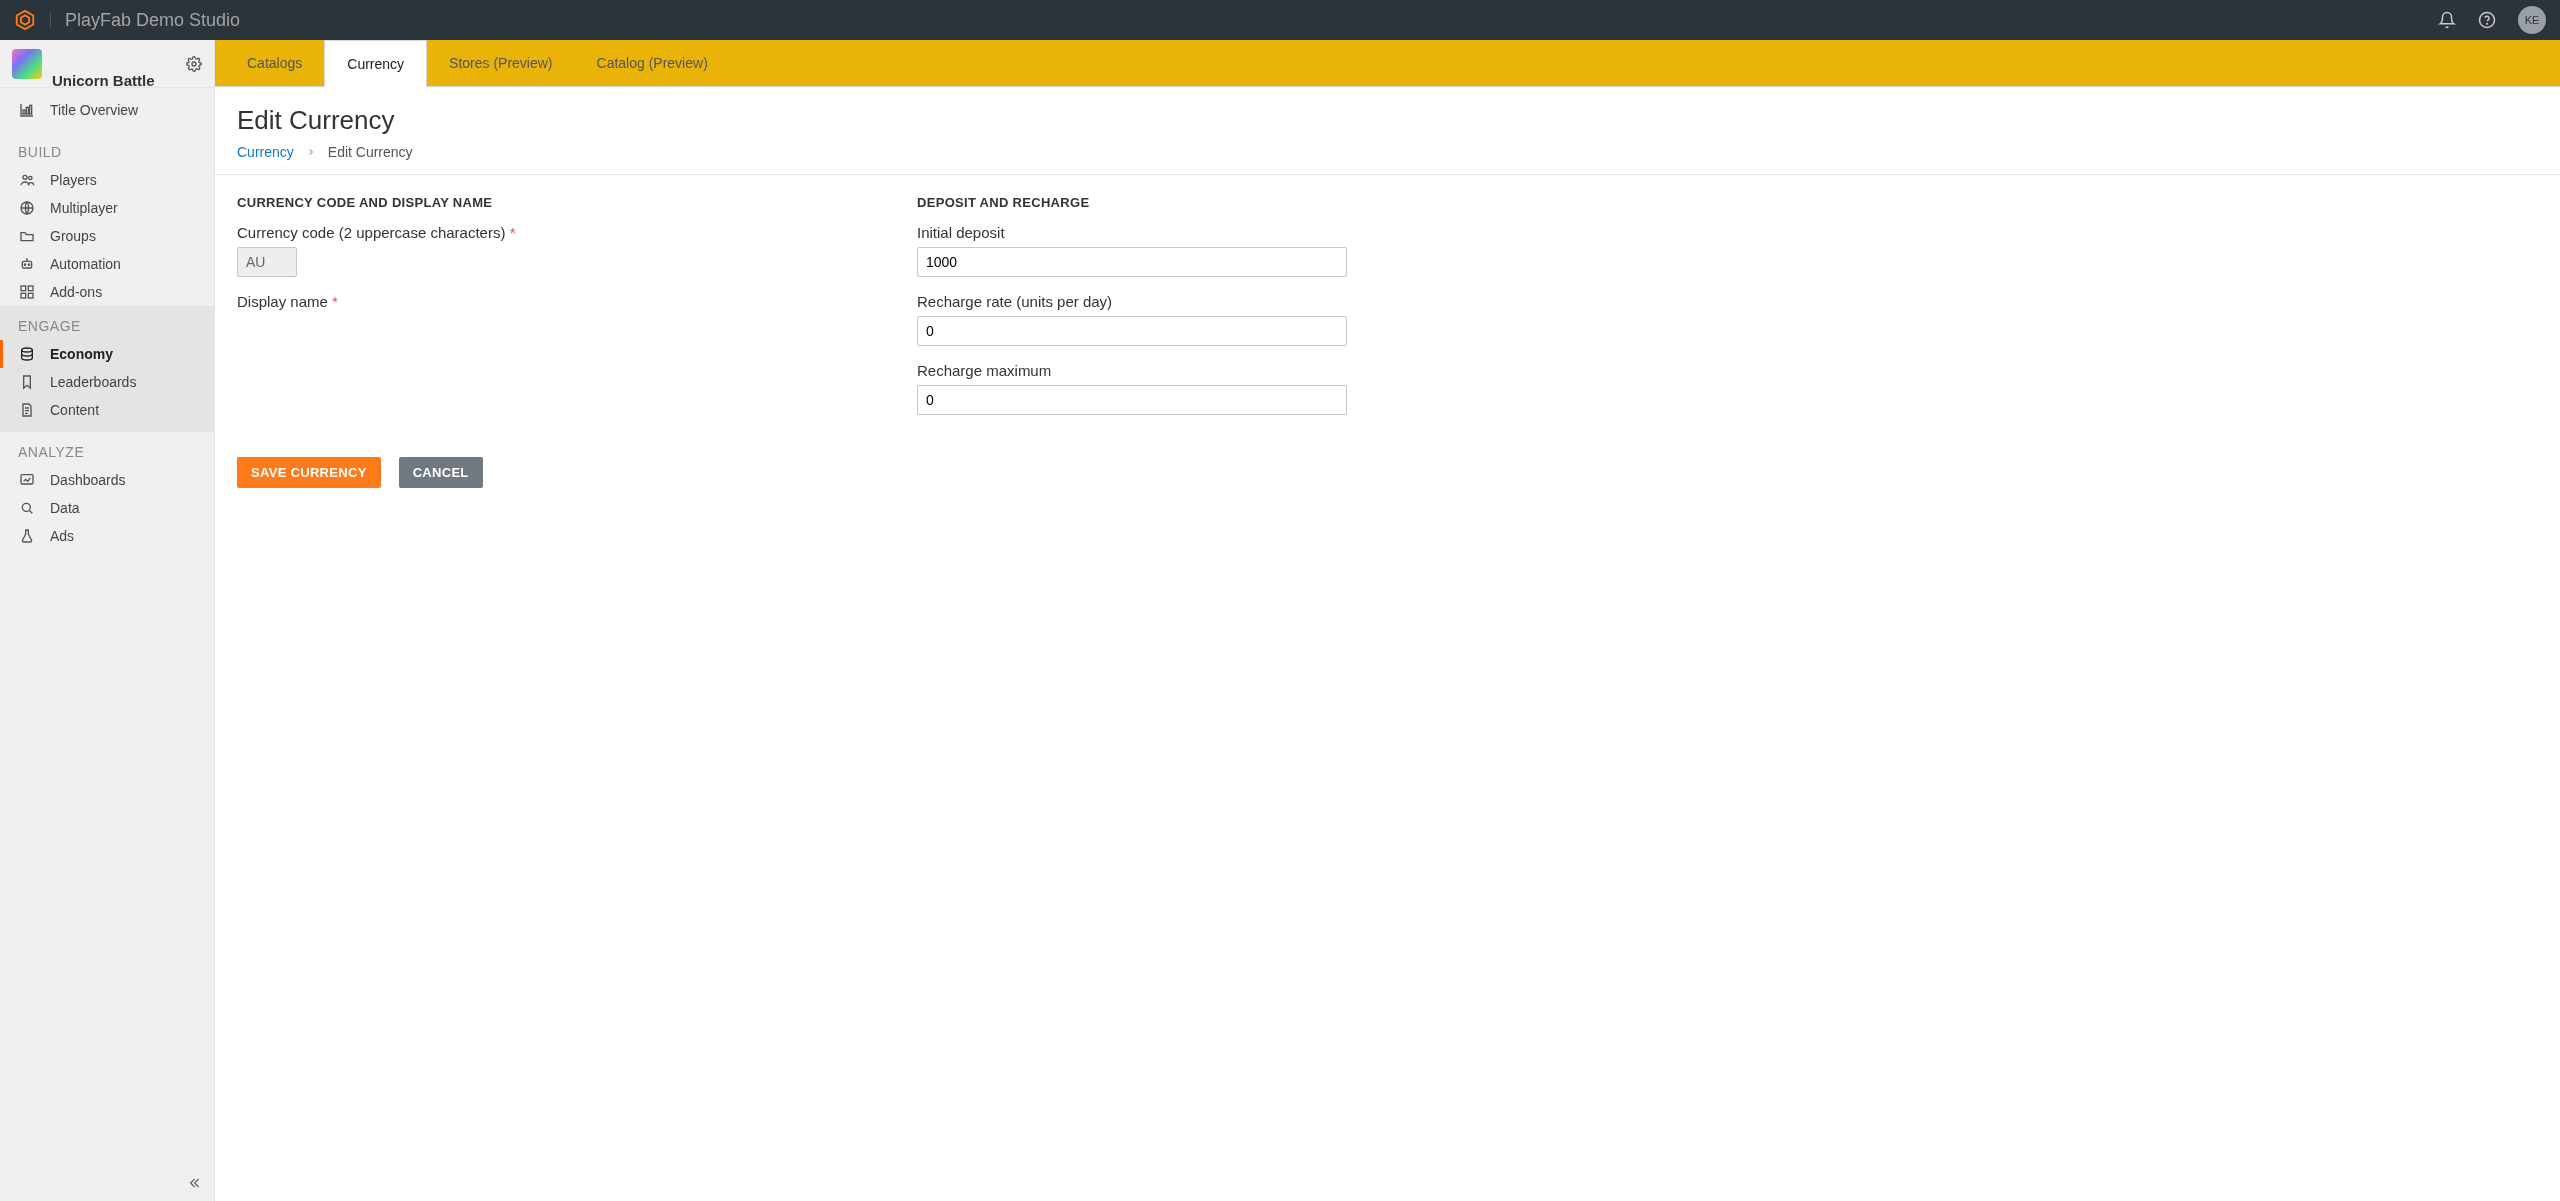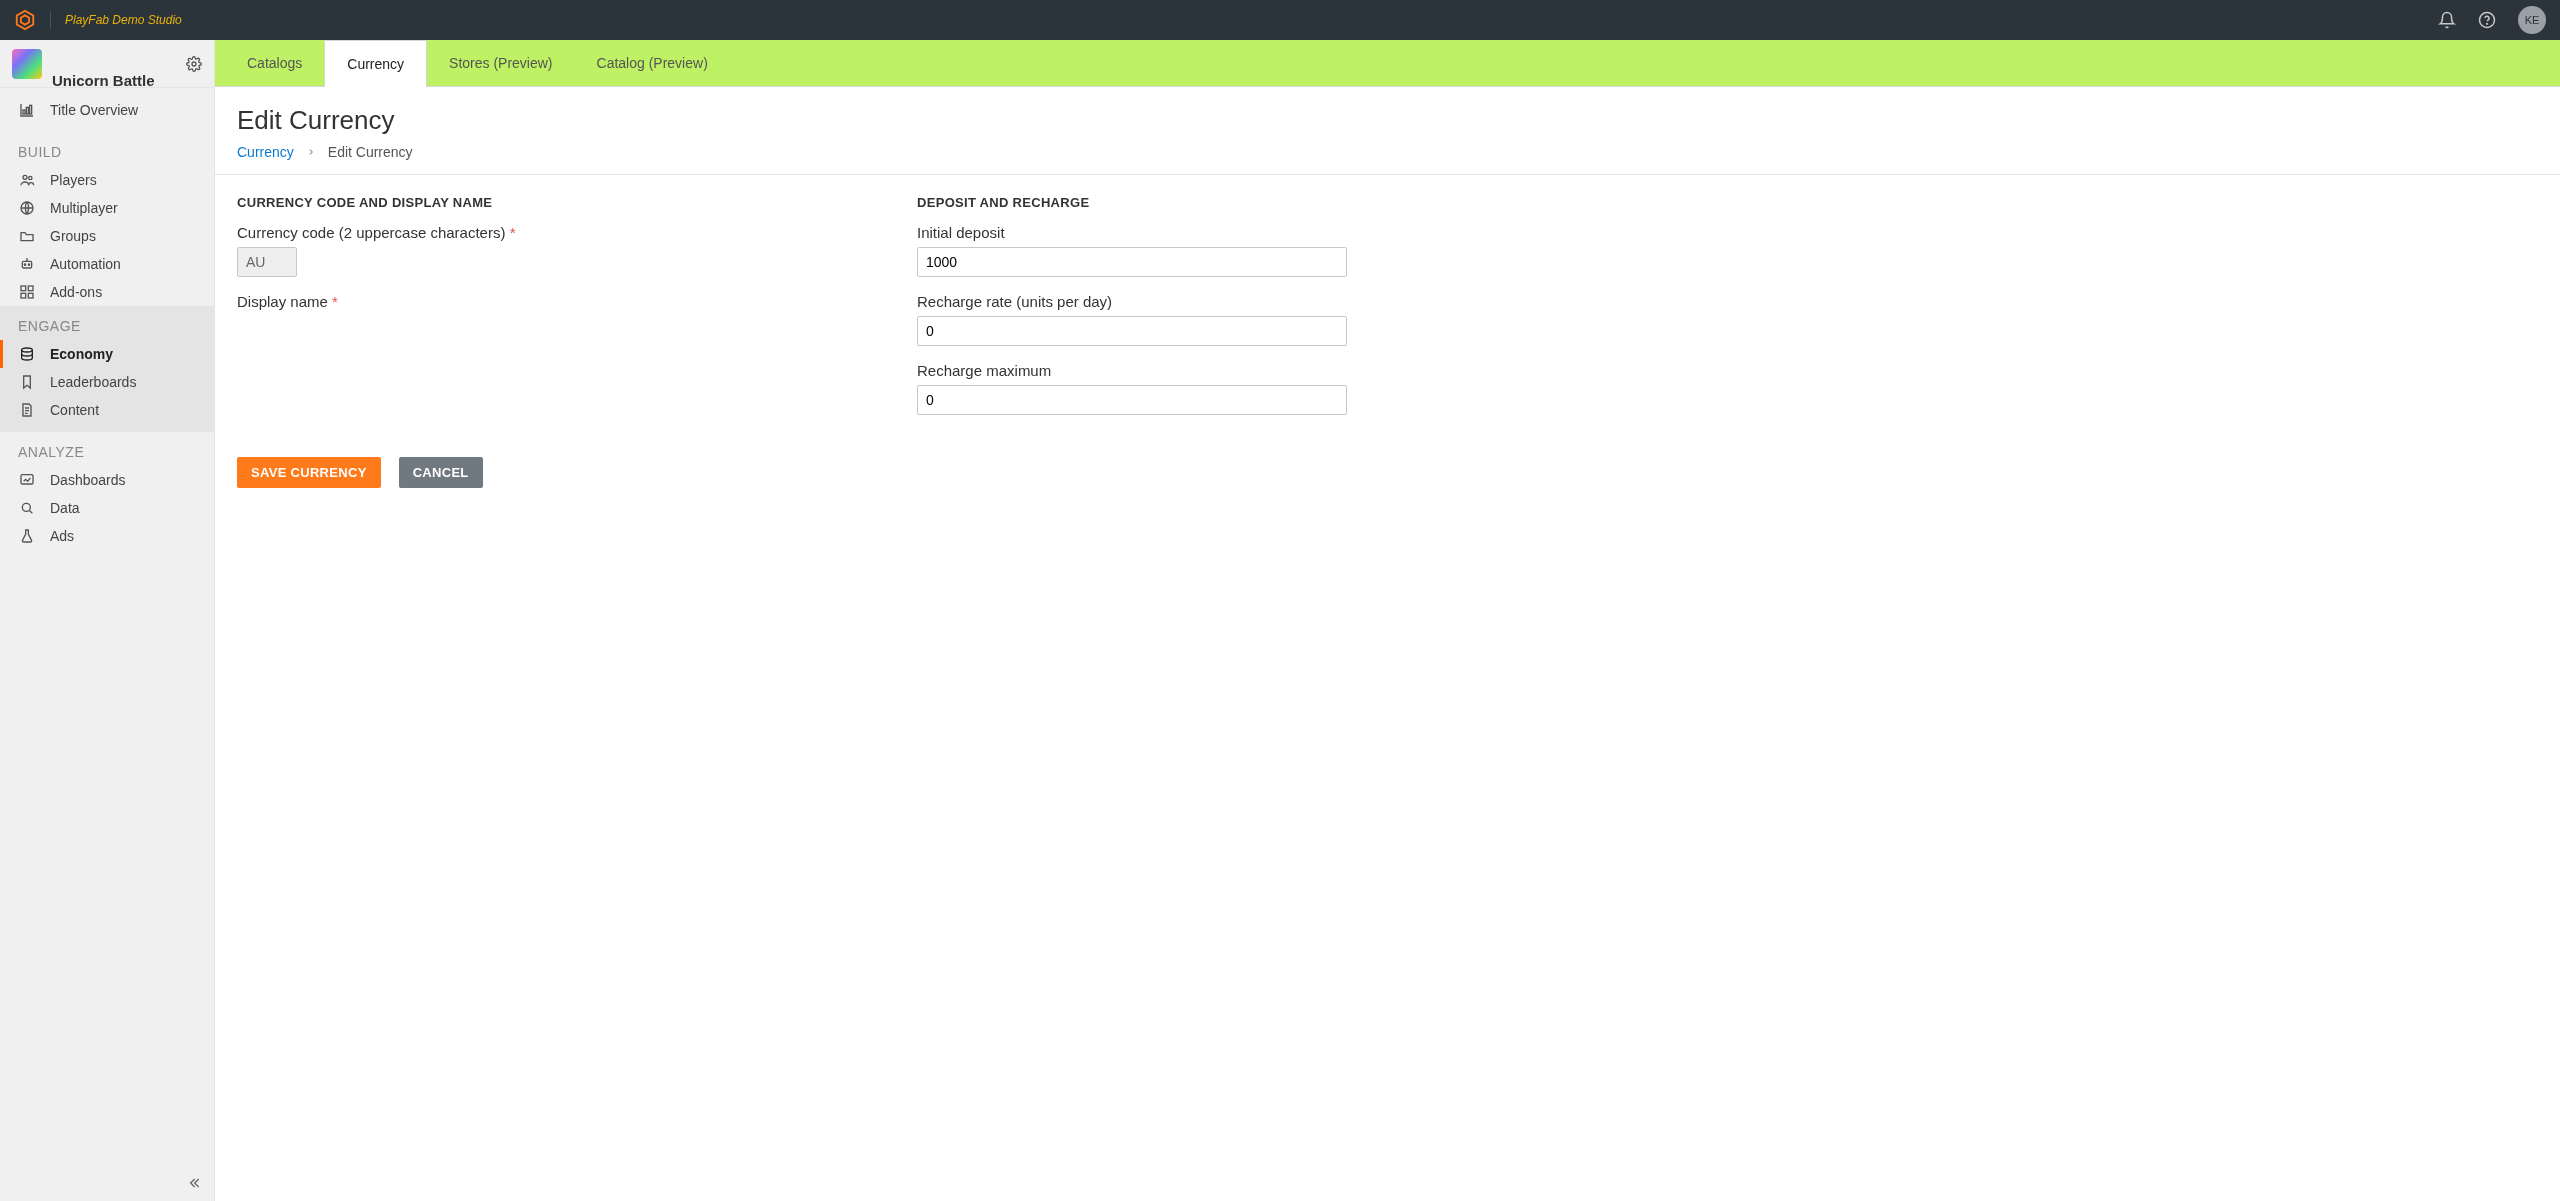--- a/index.html
+++ b/index.html
@@ -13,21 +13,21 @@
     color: #e6e6e6;
     display: flex;
     align-items: center;
     padding: 0 14px;
   }
   .topbar-left { display: flex; align-items: center; gap: 14px; }
   .logo-hex {
     width: 22px; height: 22px; display: flex; align-items: center; justify-content: center;
   }
   .topbar-divider { width: 1px; height: 18px; background: #4a535c; }
-  .studio-name { font-size: 12px; color: #eab308; font-style: italic; }
+  .studio-name { font-size: 18px; color: #a3a3a3; }
   .topbar-right { margin-left: auto; display: flex; align-items: center; gap: 22px; }
   .topbar-icon { width: 18px; height: 18px; display: flex; align-items: center; justify-content: center; cursor: pointer; }
   .avatar {
     width: 28px; height: 28px; border-radius: 50%; background: #9aa0a6;
     display: flex; align-items: center; justify-content: center;
     font-size: 11px; color: #2b333b; font-weight: 500;
   }
 
   
   .body-wrap { flex: 1; display: flex; min-height: 0; }
@@ -60,21 +60,21 @@
   .nav-item.active {
     border-left: 3px solid #ff6600; padding-left: 15px; font-weight: 700; color: #222;
   }
   .sidebar-collapse {
     position: absolute; bottom: 10px; right: 12px; cursor: pointer;
   }
 
   
   .content { flex: 1; display: flex; flex-direction: column; background: #fff; min-width: 0; }
   .tabbar {
-    height: 47px; background: #bef264; display: flex; align-items: stretch;
+    height: 47px; background: #eab308; display: flex; align-items: stretch;
     padding-left: 10px; border-bottom: 1px solid #d6d6d6;
   }
   .tab {
     display: flex; align-items: center; padding: 0 22px; color: #555; cursor: pointer;
     font-size: 14px;
   }
   .tab.active {
     background: #fff; color: #222; border-top: 1px solid #d6d6d6;
     border-left: 1px solid #d6d6d6; border-right: 1px solid #d6d6d6;
     margin-bottom: -1px;

